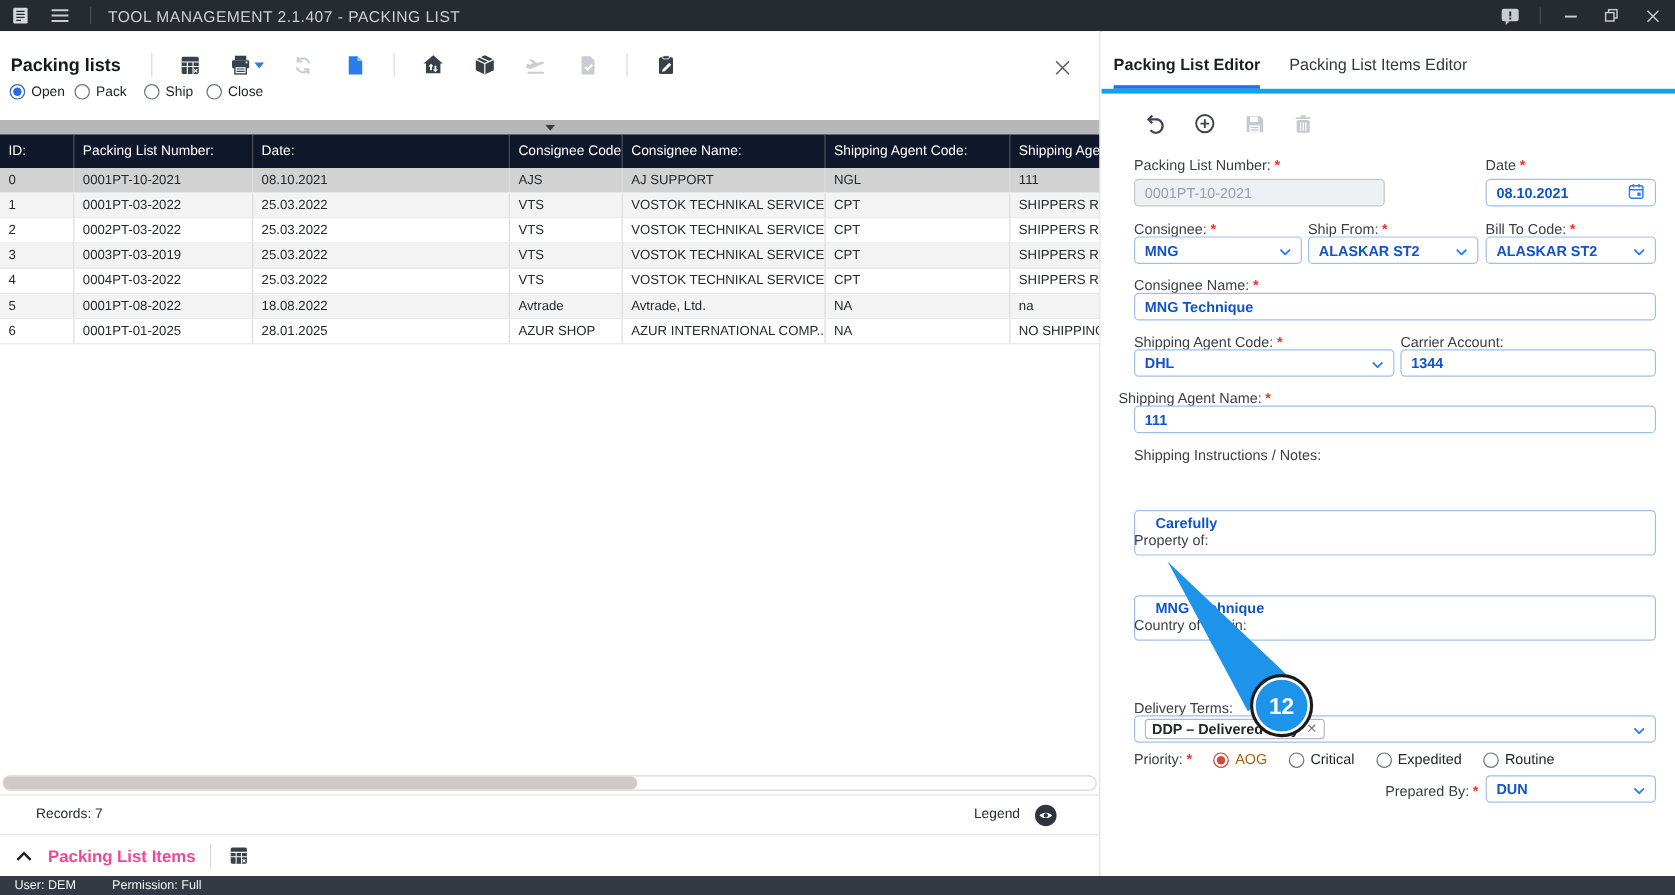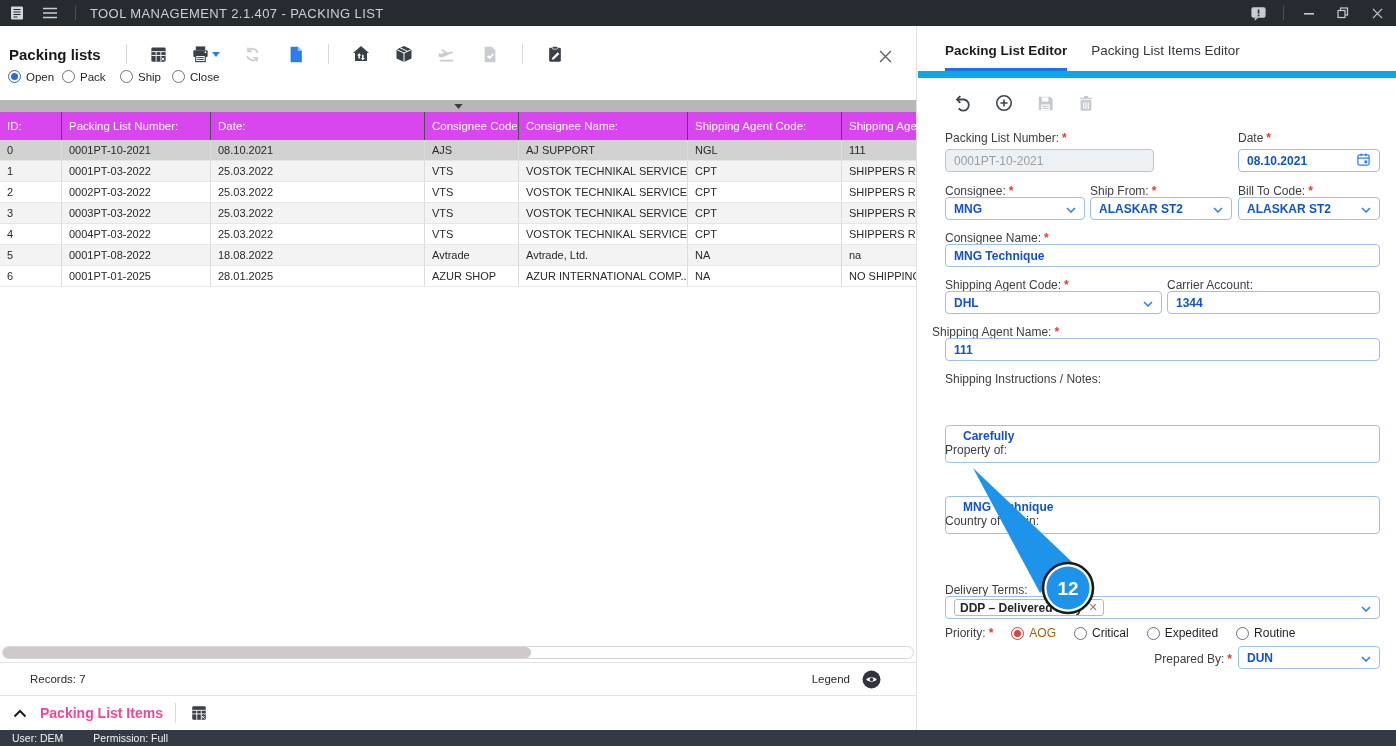--- a/index.html
+++ b/index.html
@@ -30,42 +30,42 @@
   .radio { display:flex; align-items:center; gap:5px; cursor:pointer; font-size:11.5px; color:#1f2124; }
   .rb { width:13px; height:13px; border-radius:50%; border:1px solid #6f7378; background:#fff; position:relative; flex:none; }
   .rb.sel-blue { border:1.5px solid #3566b8; }
   .rb.sel-blue::after { content:""; position:absolute; left:2px; top:2px; width:7px; height:7px; border-radius:50%; background:#2a6be0; }
   .rb.sel-red { border:1.5px solid #c4473e; }
   .rb.sel-red::after { content:""; position:absolute; left:2px; top:2px; width:7px; height:7px; border-radius:50%; background:#cf4a41; }
 
   .splitter { position:absolute; top:74px; left:0; width:916px; height:12px; background:#b7b7b7; display:flex; align-items:center; justify-content:center; cursor:row-resize; }
 
   .grid { position:absolute; top:86px; left:0; width:916px; font-size:11px; }
-  .th-row { display:flex; height:28px; background:#d946ef; color:#fff; font-size:11.5px; }
+  .th-row { display:flex; height:28px; background:#0f172a; color:#fff; font-size:11.5px; }
   .th { display:flex; align-items:center; padding:0 7px; border-right:1px solid #4a4f55; height:100%; white-space:nowrap; overflow:hidden; cursor:pointer; }
   .tr { display:flex; height:21px; background:#fff; border-bottom:1px solid #e6e6e6; color:#26282a; cursor:pointer; }
   .tr.alt { background:#f3f3f3; }
   .tr.sel { background:#d2d2d2; }
   .td { display:flex; align-items:center; padding:0 7px; border-right:1px solid #dcdcdc; height:100%; white-space:nowrap; overflow:hidden; }
   .c0{width:62px;flex:none;} .c1{width:149px;flex:none;} .c2{width:214px;flex:none;} .c3{width:94px;flex:none;}
   .c4{width:169px;flex:none;} .c5{width:154px;flex:none;} .c6{width:74px;flex:none;border-right:none;}
 
   .hscroll { position:absolute; top:620px; left:2px; width:912px; height:13px; border:1px solid #d6d6d6; border-radius:7px; background:#fefefe; cursor:pointer; }
   .hthumb { position:absolute; top:0; left:0; width:58%; height:11px; border-radius:7px; background:#cfc9c9; }
 
   .records-row { position:absolute; top:636px; left:0; width:916px; height:34px; border-top:1px solid #e3e3e3; border-bottom:1px solid #e3e3e3; display:flex; align-items:center; font-size:11.5px; color:#2a2c2e; }
   .records-label { margin-left:30px; }
   .legend-wrap { margin-left:auto; display:flex; align-items:center; gap:10px; margin-right:34px; }
 
   .items-row { position:absolute; top:670px; left:0; width:916px; height:34px; display:flex; align-items:center; gap:12px; padding-left:12px; }
   .items-title { font-size:14px; font-weight:bold; color:#ec4899; }
 
   
   .right-panel { position:absolute; top:26px; left:918px; width:478px; height:704px; background:#fff; }
-  .tabs { position:absolute; top:0; left:0; width:478px; height:52px; border-bottom:7px solid #0ea5e9; display:flex; align-items:flex-end; padding-left:27px; gap:24px; }
+  .tabs { position:absolute; top:0; left:0; width:478px; height:52px; border-bottom:4px solid #0ea5e9; display:flex; align-items:flex-end; padding-left:10px; gap:24px; }
   .tab { font-size:13.5px; color:#33373c; padding-bottom:10px; border-bottom:3px solid transparent; cursor:pointer; white-space:nowrap; }
   .tab.active { font-weight:bold; color:#1b1d20; border-bottom:3px solid #1a73e8; }
   .ed-toolbar { position:absolute; top:66px; left:34px; display:flex; align-items:center; gap:19px; }
 
   .lbl { position:absolute; font-size:12px; color:#3b3e42; white-space:nowrap; }
   .req { color:#e03c32; margin-left:3px; font-weight:bold; }
   .box { position:absolute; height:23px; border:1px solid #9dc0e8; border-radius:4px; background:#fff; display:flex; align-items:center; padding:0 8px; font-size:12px; font-weight:bold; color:#1254c8; white-space:nowrap; overflow:hidden; }
   .box.disabled { border-color:#c2c6ca; background:#eef1f3; color:#98a0a6; font-weight:normal; }
   .box .chev { margin-left:auto; flex:none; }
   .area { position:absolute; border:1px solid #9dc0e8; border-radius:4px; background:#fff; padding:3px 17px; font-size:12px; font-weight:bold; color:#1254c8;margin-top:41px; }
@@ -260,21 +260,21 @@
       <span class="td c0">2</span>
         <span class="td c1">0002PT-03-2022</span>
         <span class="td c2">25.03.2022</span>
         <span class="td c3">VTS</span>
         <span class="td c4">VOSTOK TECHNIKAL SERVICES</span>
         <span class="td c5">CPT</span>
         <span class="td c6">SHIPPERS RESPO</span>
     </div>
     <div class="tr alt">
       <span class="td c0">3</span>
-        <span class="td c1">0003PT-03-2022</span>
+        <span class="td c1">0003PT-03-2019</span>
         <span class="td c2">25.03.2022</span>
         <span class="td c3">VTS</span>
         <span class="td c4">VOSTOK TECHNIKAL SERVICES</span>
         <span class="td c5">CPT</span>
         <span class="td c6">SHIPPERS RESPO</span>
     </div>
     <div class="tr">
       <span class="td c0">4</span>
         <span class="td c1">0004PT-03-2022</span>
         <span class="td c2">25.03.2022</span>

